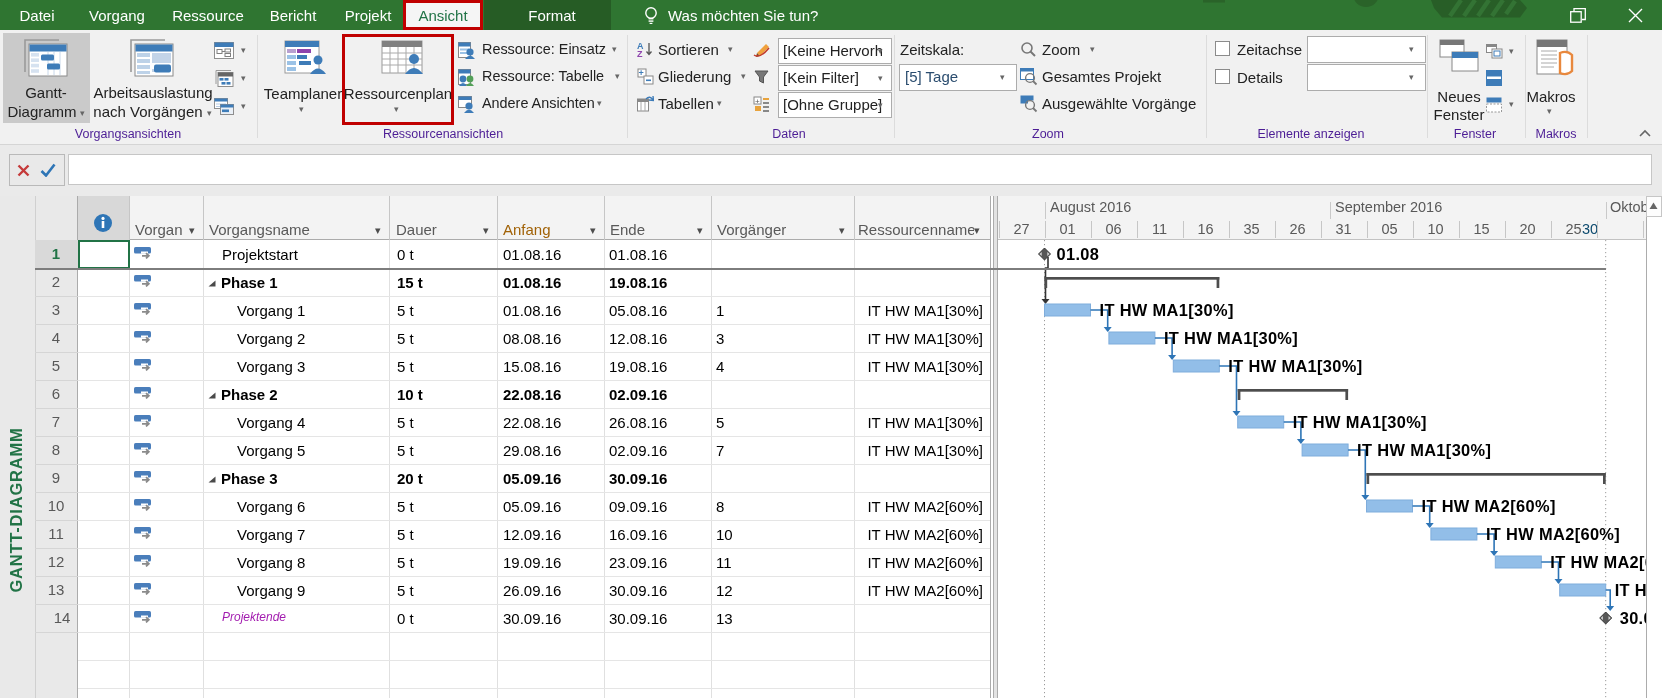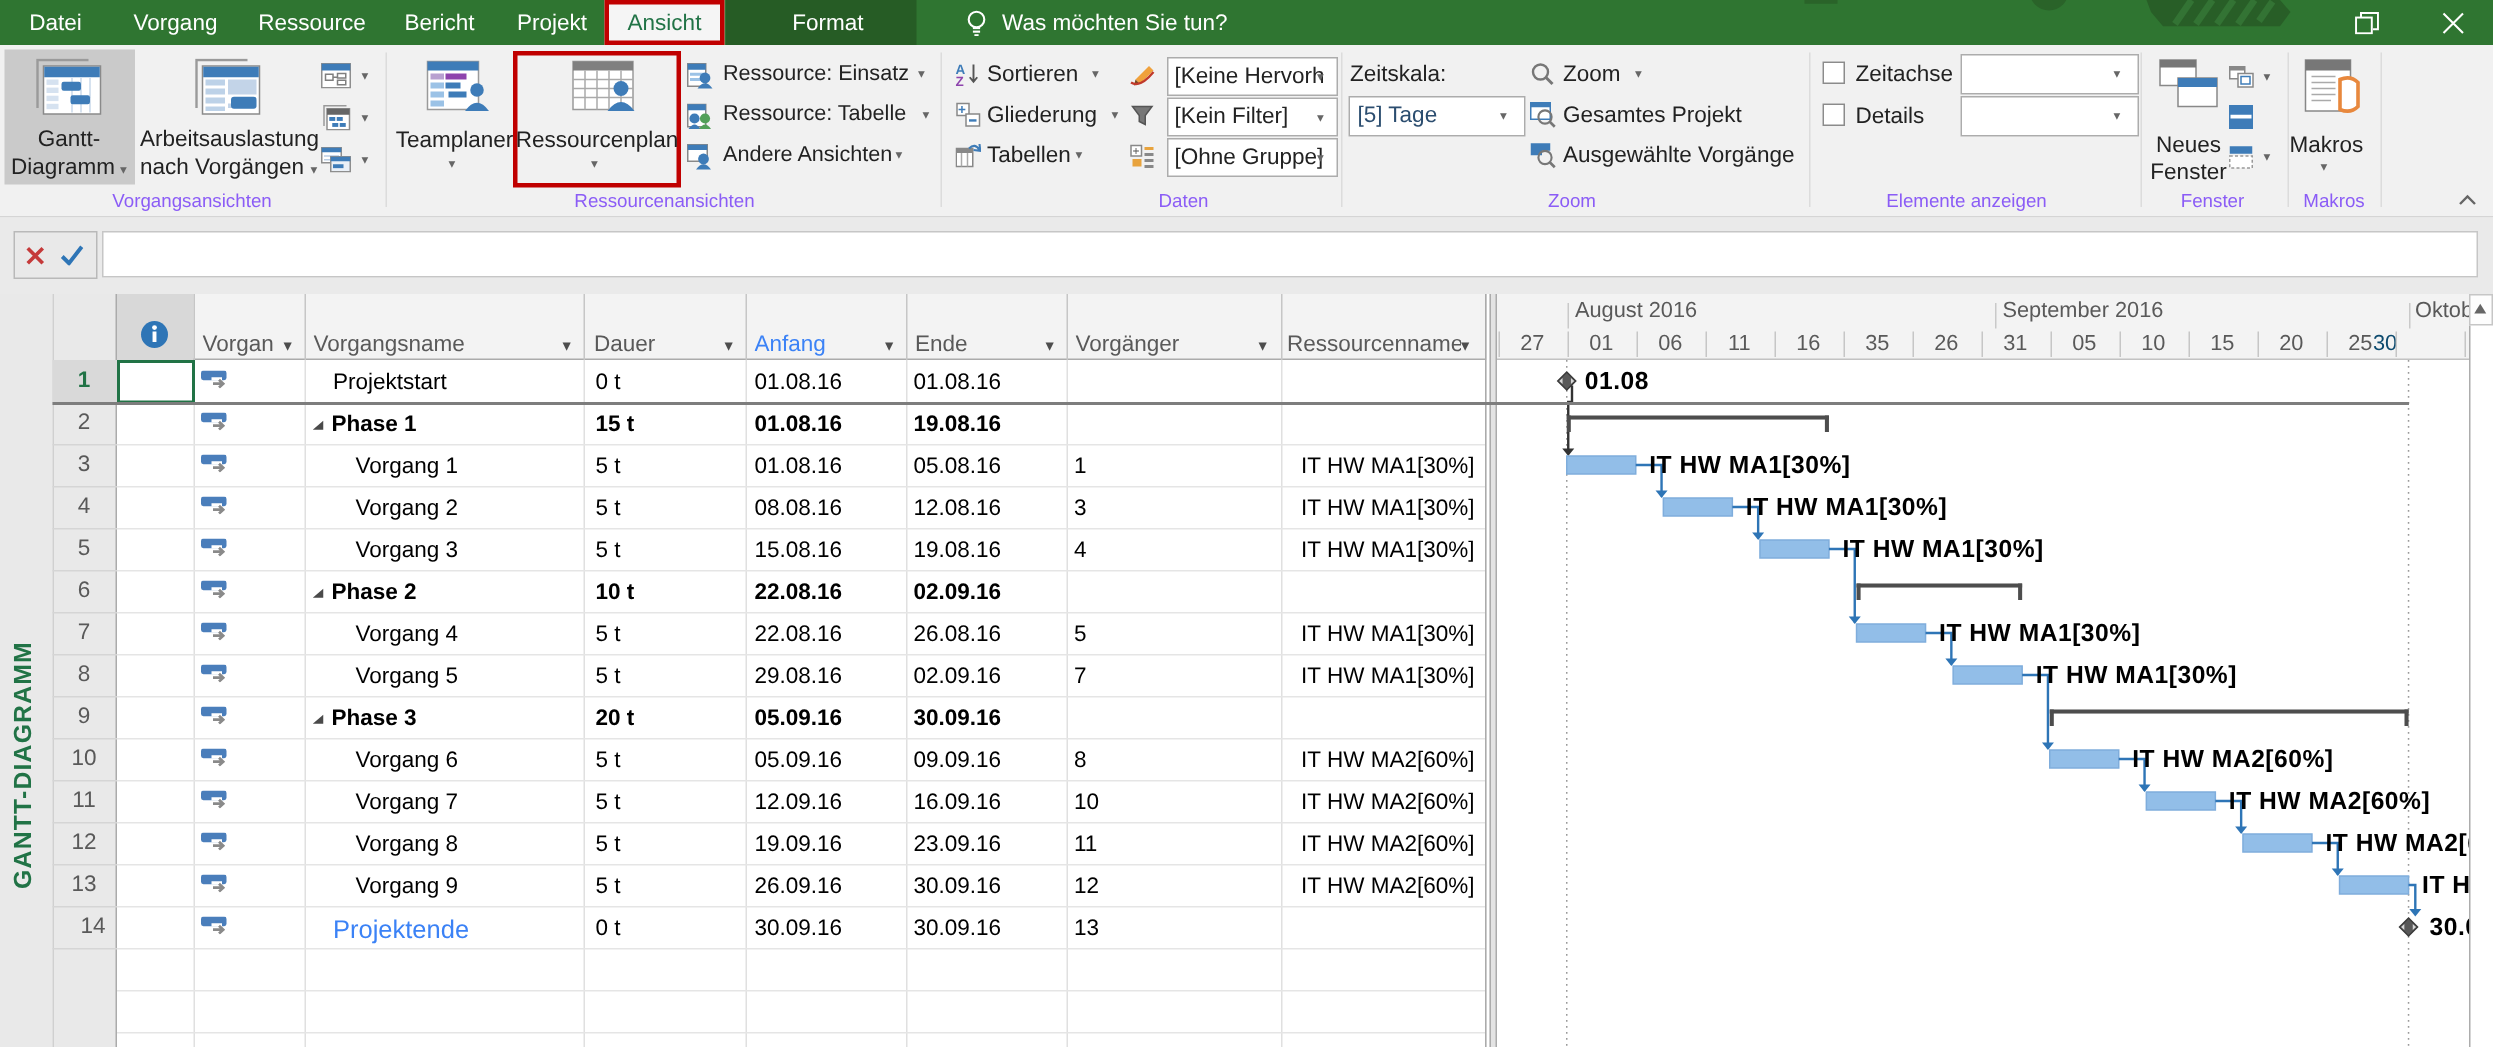--- a/index.html
+++ b/index.html
@@ -1,19 +1,19 @@
 <!DOCTYPE html>
 <html><head><meta charset="utf-8">
 <style>
 html,body{margin:0;padding:0;}
 body{width:1662px;height:698px;position:relative;overflow:hidden;
  font-family:"Liberation Sans",sans-serif;background:#fff;}
 .ab{position:absolute;}
 .tx{position:absolute;white-space:nowrap;}
-.gl{position:absolute;color:#8b5cf6;font-size:12.5px;}
+.gl{position:absolute;color:#4c1d95;font-size:12.5px;}
 .dd{position:absolute;background:#fff;border:1px solid #ACACAC;}
 .ddarr{position:absolute;color:#666;font-size:9px;}
 .cb{position:absolute;width:13px;height:13px;background:#fff;border:1px solid #8B8B8B;}
 .vline{position:absolute;width:1px;background:#DCDCDC;}
 </style></head><body>
 
 <div class="ab" style="left:0;top:0;width:1662px;height:30px;background:#2F7531;"></div>
 <svg class="ab" style="left:1190px;top:0;width:350px;height:30px" viewBox="0 0 350 30">
 <rect x="13" y="0" width="22" height="2.5" fill="#2A6329"></rect>
 <circle cx="176" cy="-6" r="13" fill="#2A6329"></circle>
@@ -337,21 +337,21 @@
 <div class="vline" style="left:203px;top:196px;height:44px;background:#C6C6C6;"></div>
 <div class="tx" style="left:135px;top:221px;font-size:15px;color:#595959;max-width:52px;overflow:hidden;">Vorgan</div>
 <div class="ddarr tx" style="left:189px;top:224px;color:#4D4D4D;font-size:11px;">▾</div>
 <div class="vline" style="left:389px;top:196px;height:44px;background:#C6C6C6;"></div>
 <div class="tx" style="left:209px;top:221px;font-size:15px;color:#595959;max-width:164px;overflow:hidden;">Vorgangsname</div>
 <div class="ddarr tx" style="left:375px;top:224px;color:#4D4D4D;font-size:11px;">▾</div>
 <div class="vline" style="left:497px;top:196px;height:44px;background:#C6C6C6;"></div>
 <div class="tx" style="left:396px;top:221px;font-size:15px;color:#595959;max-width:85px;overflow:hidden;">Dauer</div>
 <div class="ddarr tx" style="left:483px;top:224px;color:#4D4D4D;font-size:11px;">▾</div>
 <div class="vline" style="left:604px;top:196px;height:44px;background:#C6C6C6;"></div>
-<div class="tx" style="left:503px;top:221px;font-size:15px;color:#3b82f6;max-width:85px;overflow:hidden;">Anfang</div>
+<div class="tx" style="left:503px;top:221px;font-size:15px;color:#a16207;max-width:85px;overflow:hidden;">Anfang</div>
 <div class="ddarr tx" style="left:590px;top:224px;color:#4D4D4D;font-size:11px;">▾</div>
 <div class="vline" style="left:711px;top:196px;height:44px;background:#C6C6C6;"></div>
 <div class="tx" style="left:610px;top:221px;font-size:15px;color:#595959;max-width:85px;overflow:hidden;">Ende</div>
 <div class="ddarr tx" style="left:697px;top:224px;color:#4D4D4D;font-size:11px;">▾</div>
 <div class="vline" style="left:854px;top:196px;height:44px;background:#C6C6C6;"></div>
 <div class="tx" style="left:717px;top:221px;font-size:15px;color:#595959;max-width:121px;overflow:hidden;">Vorgänger</div>
 <div class="ddarr tx" style="left:839px;top:224px;color:#4D4D4D;font-size:11px;">▾</div>
 <div class="vline" style="left:990px;top:196px;height:44px;background:#C6C6C6;"></div>
 <div class="tx" style="left:858px;top:221px;font-size:15px;color:#595959;max-width:116px;overflow:hidden;">Ressourcennamen</div>
 <div class="ddarr tx" style="left:974px;top:224px;color:#4D4D4D;font-size:11px;">▾</div>
@@ -553,21 +553,21 @@
 <div class="tx" style="left:397px;top:582px;font-size:15px;color:#000;">5 t</div>
 <div class="tx" style="left:503px;top:582px;font-size:15px;color:#000;">26.09.16</div>
 <div class="tx" style="left:609px;top:582px;font-size:15px;color:#000;">30.09.16</div>
 <div class="tx" style="left:716px;top:582px;font-size:15px;color:#000;">12</div>
 <div class="tx" style="left:983px;top:582px;transform:translateX(-100%);font-size:15px;color:#000;">IT HW MA2[60%]</div>
 <svg class="ab" style="left:134px;top:611px;width:20px;height:12px" viewBox="0 0 20 12">
 <rect x="0" y="0" width="17" height="6.5" rx="1.6" fill="#4A7EBB"></rect>
 <rect x="7" y="4.5" width="7" height="2.2" fill="#fff"></rect>
 <path d="M8 8.8 L14 8.8 M12 6.2 L14.8 8.8 L12 11.4" stroke="#8A8A8A" stroke-width="1.8" fill="none"></path>
   </svg>
-<div class="tx" style="left:222px;top:610px;font-size:17px;color:#3b82f6;">Projektende</div>
+<div class="tx" style="left:222px;top:610px;font-size:12px;color:#a21caf;font-style:italic;">Projektende</div>
 <div class="tx" style="left:397px;top:610px;font-size:15px;color:#000;">0 t</div>
 <div class="tx" style="left:503px;top:610px;font-size:15px;color:#000;">30.09.16</div>
 <div class="tx" style="left:609px;top:610px;font-size:15px;color:#000;">30.09.16</div>
 <div class="tx" style="left:716px;top:610px;font-size:15px;color:#000;">13</div>
 <div class="ab" style="left:990px;top:196px;width:1px;height:502px;background:#ABABAB;"></div>
 <div class="ab" style="left:993px;top:196px;width:5px;height:502px;background:#E3E3E3;border-left:1px solid #ABABAB;border-right:1px solid #ABABAB;box-sizing:border-box;"></div>
 <div class="ab" style="left:998px;top:196px;width:648px;height:44px;background:#F3F3F3;border-bottom:1px solid #C2C2C2;box-sizing:border-box;overflow:hidden;"></div>
 <div class="tx" style="left:1050px;top:199px;font-size:14.5px;color:#595959;">August 2016</div>
 <div class="tx" style="left:1335px;top:199px;font-size:14.5px;color:#595959;">September 2016</div>
 <div class="tx" style="left:1610px;top:199px;font-size:14.5px;color:#595959;">Oktober 2</div>

